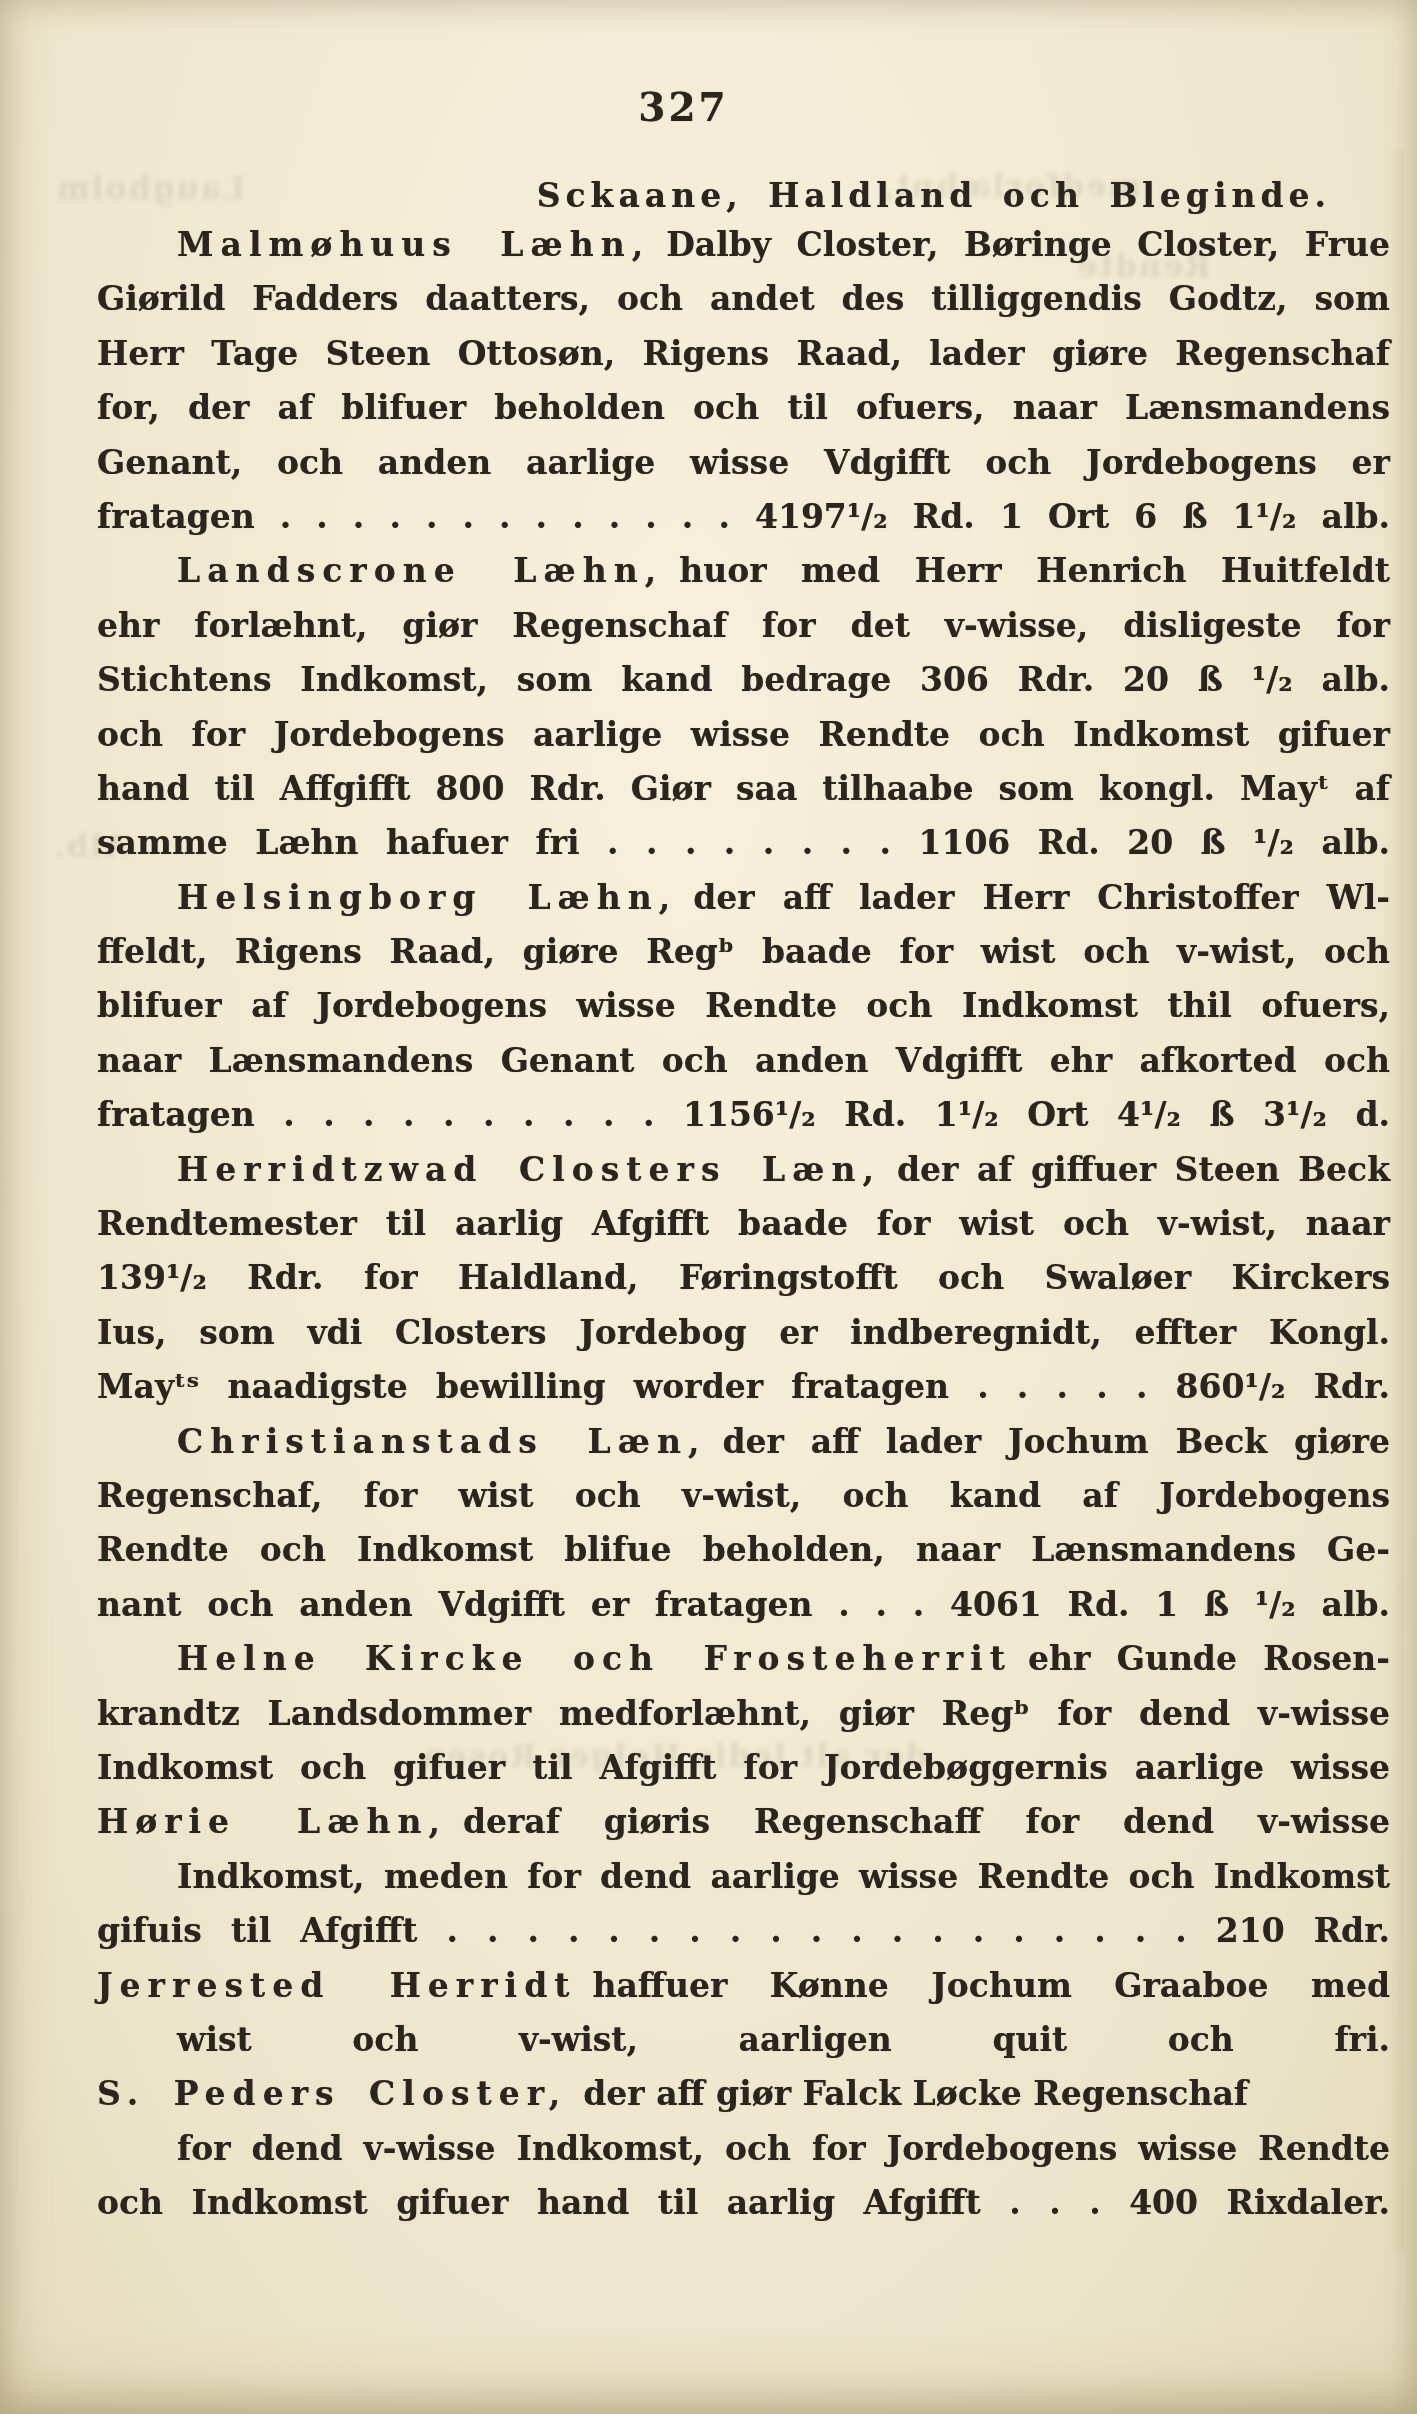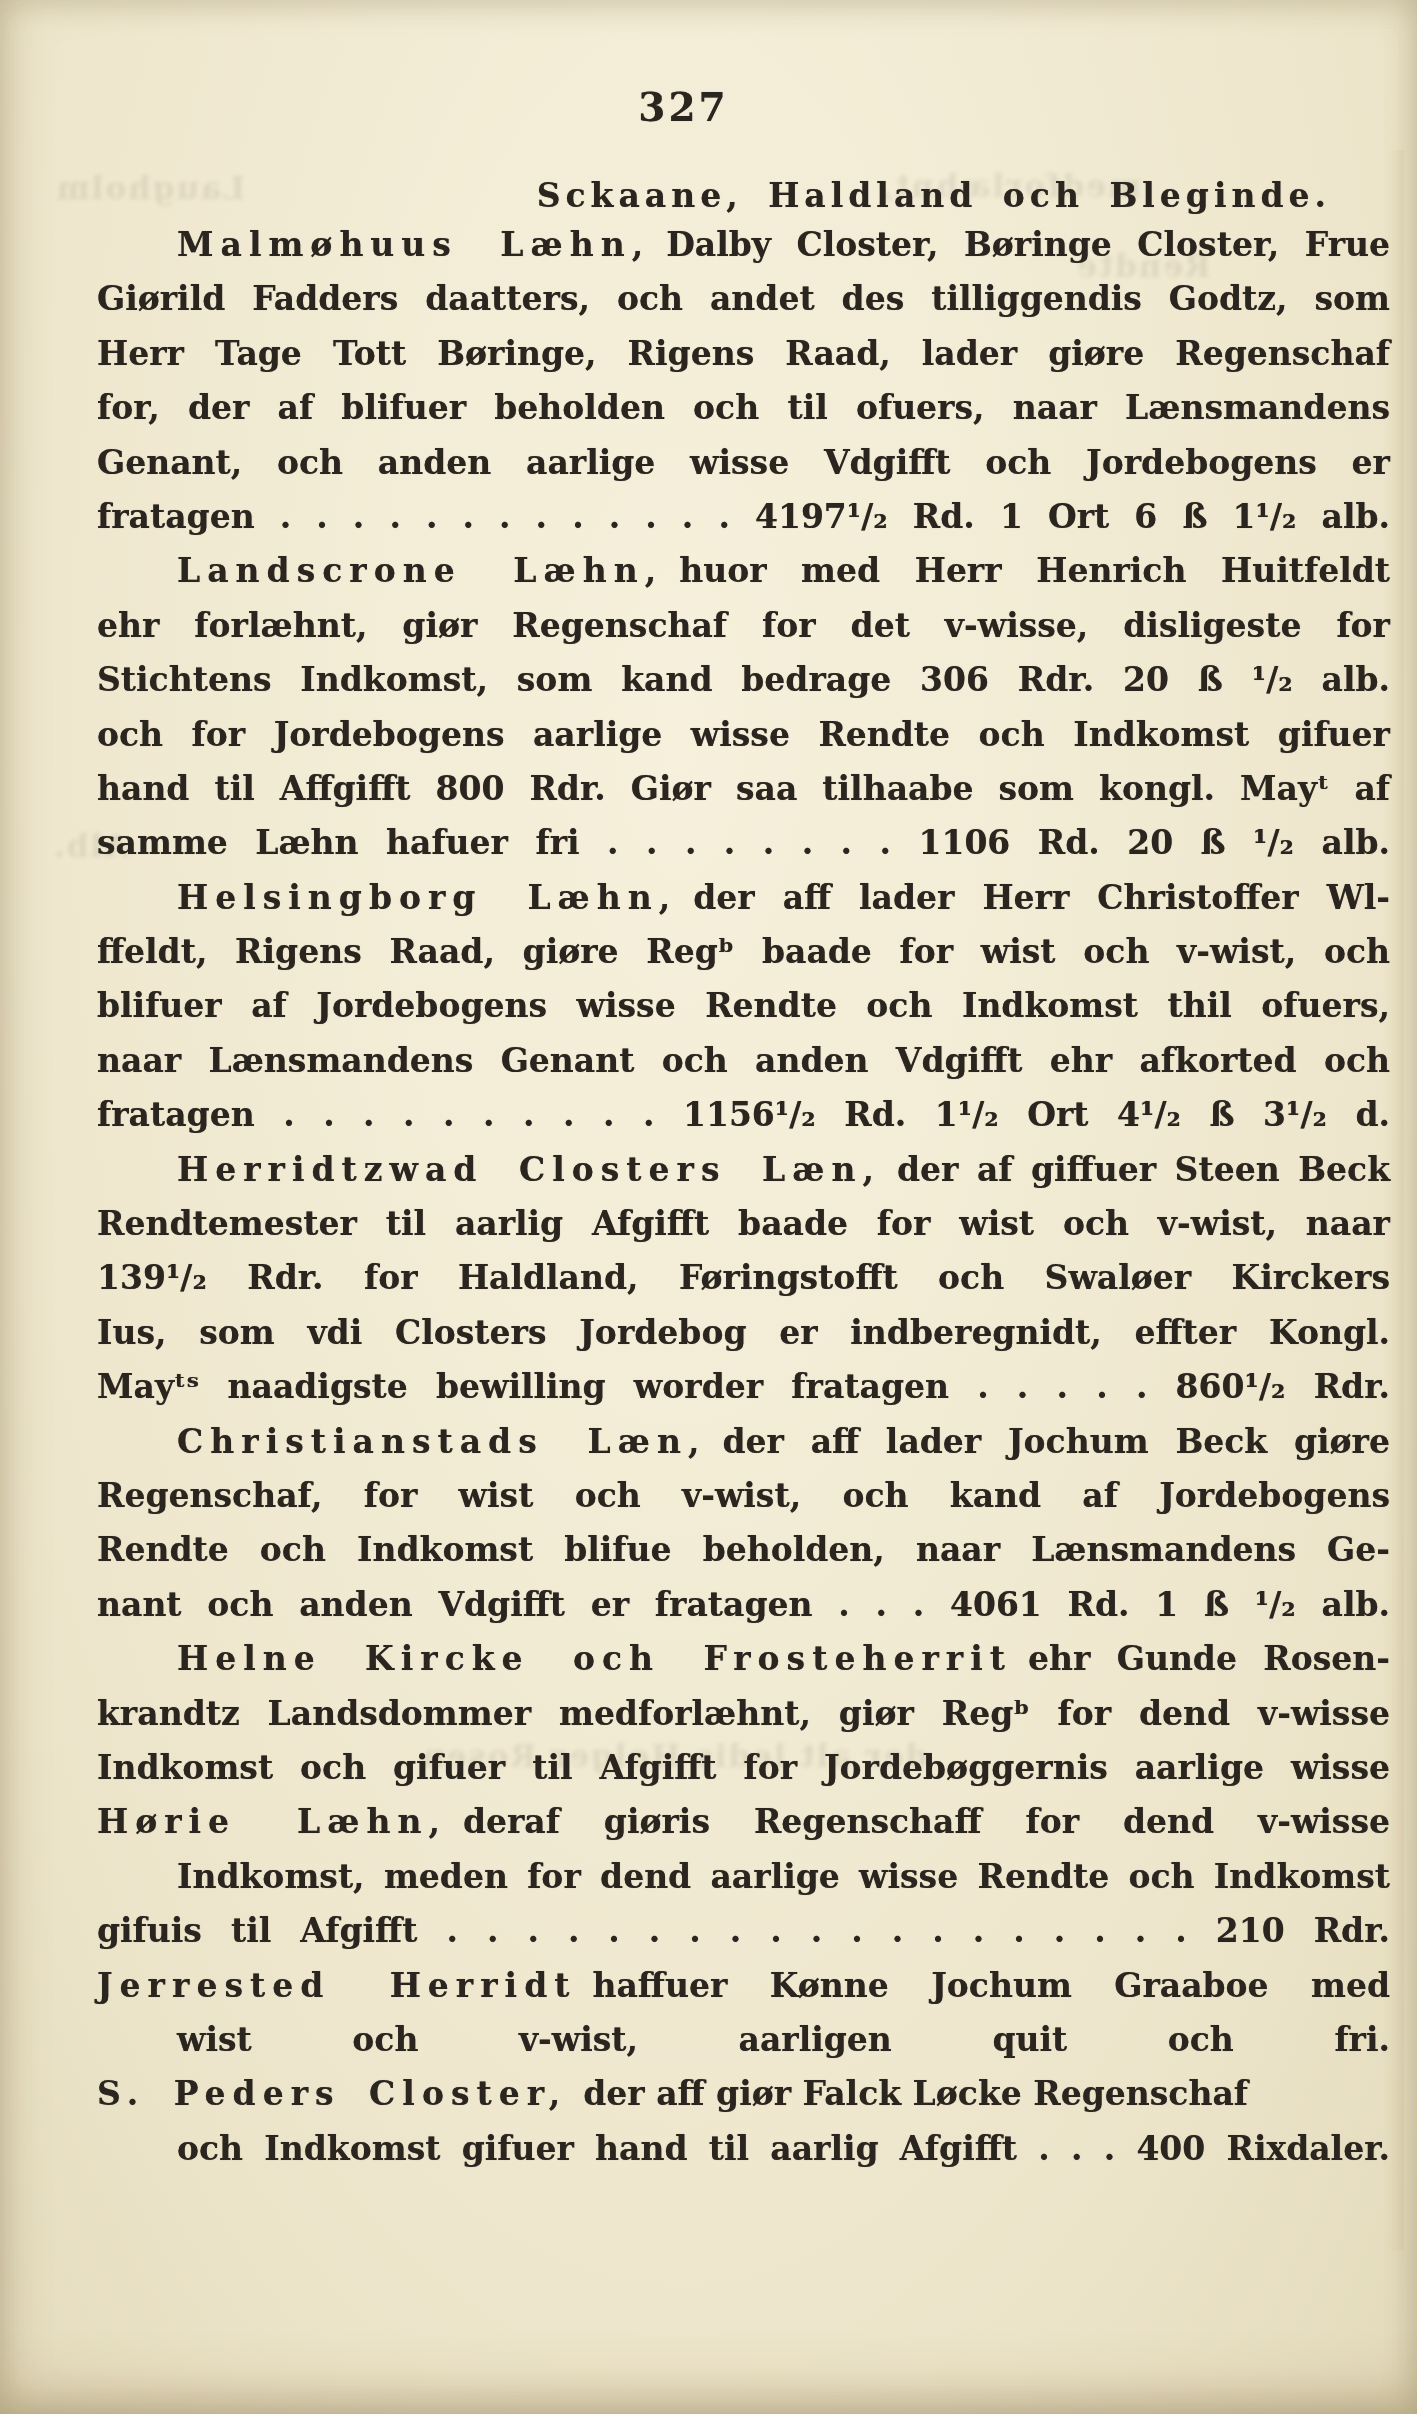--- a/index.html
+++ b/index.html
@@ -90,21 +90,21 @@
       <div class="ghost" style="left: 420px; top: 1738px;">der alt ledis Holger Rosen</div>
     </div>
 
   <div class="pagenum">327</div>
 
   <div class="heading">Sckaane, Haldland och Bleginde.</div>
 
   <div class="textblock" id="textblock">
       <div class="line"><span class="em">Malmøhuus Læhn,</span><span>Dalby Closter, Børinge Closter, Frue</span></div>
       <div class="line"><span class="em"></span><span>Giørild Fadders daatters, och andet des tilliggendis Godtz, som</span></div>
-      <div class="line"><span class="em"></span><span>Herr Tage Tott Børinge, Rigens Raad, lader giøre Regenschaf</span></div>
+      <div class="line"><span class="em"></span><span>Herr Tage Steen Ottosøn, Rigens Raad, lader giøre Regenschaf</span></div>
       <div class="line"><span class="em"></span><span>for, der af blifuer beholden och til ofuers, naar Lænsmandens</span></div>
       <div class="line"><span class="em"></span><span>Genant, och anden aarlige wisse Vdgifft och Jordebogens er</span></div>
       <div class="line"><span class="em"></span><span>fratagen . . . . . . . . . . . . . 4197¹/₂ Rd. 1 Ort 6 ß 1¹/₂ alb.</span></div>
       <div class="line"><span class="em">Landscrone Læhn,</span><span>huor med Herr Henrich Huitfeldt</span></div>
       <div class="line"><span class="em"></span><span>ehr forlæhnt, giør Regenschaf for det v-wisse, disligeste for</span></div>
       <div class="line"><span class="em"></span><span>Stichtens Indkomst, som kand bedrage 306 Rdr. 20 ß ¹/₂ alb.</span></div>
       <div class="line"><span class="em"></span><span>och for Jordebogens aarlige wisse Rendte och Indkomst gifuer</span></div>
       <div class="line"><span class="em"></span><span>hand til Affgifft 800 Rdr. Giør saa tilhaabe som kongl. Mayᵗ af</span></div>
       <div class="line"><span class="em"></span><span>samme Læhn hafuer fri . . . . . . . . 1106 Rd. 20 ß ¹/₂ alb.</span></div>
       <div class="line"><span class="em">Helsingborg Læhn,</span><span>der aff lader Herr Christoffer Wl-</span></div>
@@ -123,16 +123,17 @@
       <div class="line"><span class="em"></span><span>nant och anden Vdgifft er fratagen . . . 4061 Rd. 1 ß ¹/₂ alb.</span></div>
       <div class="line"><span class="em">Helne Kircke och Frosteherrit</span><span>ehr Gunde Rosen-</span></div>
       <div class="line"><span class="em"></span><span>krandtz Landsdommer medforlæhnt, giør Regᵇ for dend v-wisse</span></div>
       <div class="line"><span class="em"></span><span>Indkomst och gifuer til Afgifft for Jordebøggernis aarlige wisse</span></div>
       <div class="line"><span class="em">Hørie Læhn,</span><span>deraf giøris Regenschaff for dend v-wisse</span></div>
       <div class="line"><span class="em"></span><span>Indkomst, meden for dend aarlige wisse Rendte och Indkomst</span></div>
       <div class="line"><span class="em"></span><span>gifuis til Afgifft . . . . . . . . . . . . . . . . . . . 210 Rdr.</span></div>
       <div class="line"><span class="em">Jerrested Herridt</span><span>haffuer Kønne Jochum Graaboe med</span></div>
       <div class="line"><span class="em"></span><span>wist och v-wist, aarligen quit och fri.</span></div>
       <div class="line"><span class="em">S. Peders Closter,</span><span>der aff giør Falck Løcke Regenschaf</span></div>
+      <div class="line"><span class="em"></span><span>for dend v-wisse Indkomst, och for Jordebogens wisse Rendte</span></div>
       <div class="line"><span class="em"></span><span>och Indkomst gifuer hand til aarlig Afgifft . . . 400 Rixdaler.</span></div>
     </div>
 
 </div>
 
 </body></html>

